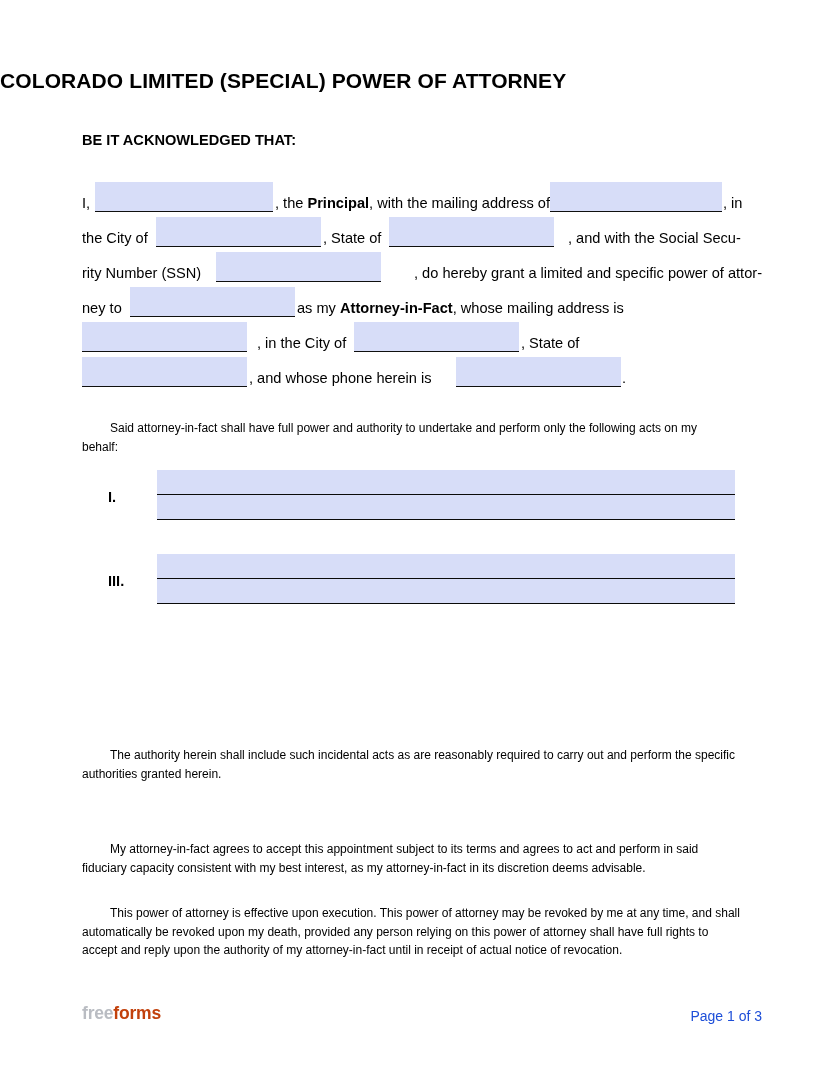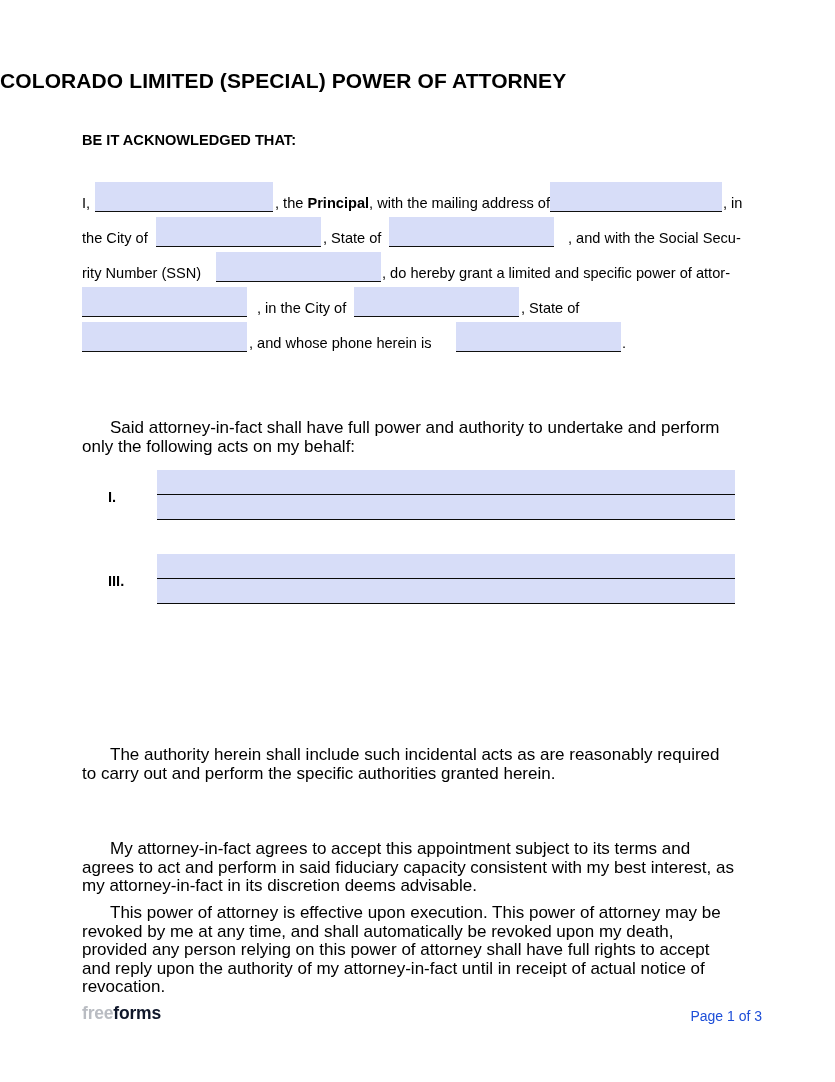--- a/index.html
+++ b/index.html
@@ -78,21 +78,21 @@
     background: #d7ddf8;
     border-bottom: 1.6px solid #10100f;
     box-sizing: border-box;
   }
 
   
   .para {
     position: absolute;
     left: 82px;
     width: 652px;
-    font-size: 17px;
+    font-size: 12px;
     line-height: 18.5px;
     text-align: left;
   }
   .para .indent { display: inline-block; width: 28px; }
 
   
   .acts {
     position: absolute;
     left: 82px;
     top: 470px;
@@ -125,21 +125,21 @@
   
   .footer-logo {
     position: absolute;
     left: 82px;
     top: 1003px;
     font-size: 17.5px;
     font-weight: bold;
     letter-spacing: -0.2px;
   }
   .logo-free { color: #b9bcc2; }
-  .logo-forms { color: #0f172a; margin-top: 20px; }
+  .logo-forms { color: #c2410c; margin-top: 20px; }
   .page-num {
     position: absolute;
     right: 73px;
     top: 1008px;
     font-size: 14px;
     color: #1d4ed8;
   }
 </style>
 </head>
 <body>
@@ -164,23 +164,28 @@
       <span class="txt" style="left:0px;">the City of </span>
       <span class="field" style="left:74px; width:165px;"></span>
       <span class="txt" style="left:241px;">, State of </span>
       <span class="field" style="left:307px; width:165px;"></span>
       <span class="txt" style="left:486px;">, and with the Social Secu-</span>
     </div>
 
     <div class="fill-line">
       <span class="txt" style="left:0px;">rity Number (SSN) </span>
       <span class="field" style="left:134px; width:165px;"></span>
-      <span class="txt" style="left:300px;">, do hereby grant a limited and specific power of attor-</span>
-    </div>
-
+      <span class="txt" style="left:300px;padding-left:32px;">, do hereby grant a limited and specific power of attor-</span>
+    </div>
+
+    <div class="fill-line">
+      <span class="txt" style="left:0px;">ney to </span>
+      <span class="field" style="left:48px; width:165px;"></span>
+      <span class="txt" style="left:215px;"><span> as my </span><b>Attorney-in-Fact</b><span>, whose mailing address is</span></span>
+    </div>
 
     <div class="fill-line">
       <span class="field" style="left:0px; width:165px;"></span>
       <span class="txt" style="left:167px;margin-left:8px;">, in the City of </span>
       <span class="field" style="left:272px; width:165px;"></span>
       <span class="txt" style="left:439px;">, State of</span>
     </div>
 
     <div class="fill-line">
       <span class="field" style="left:0px; width:165px;"></span>

